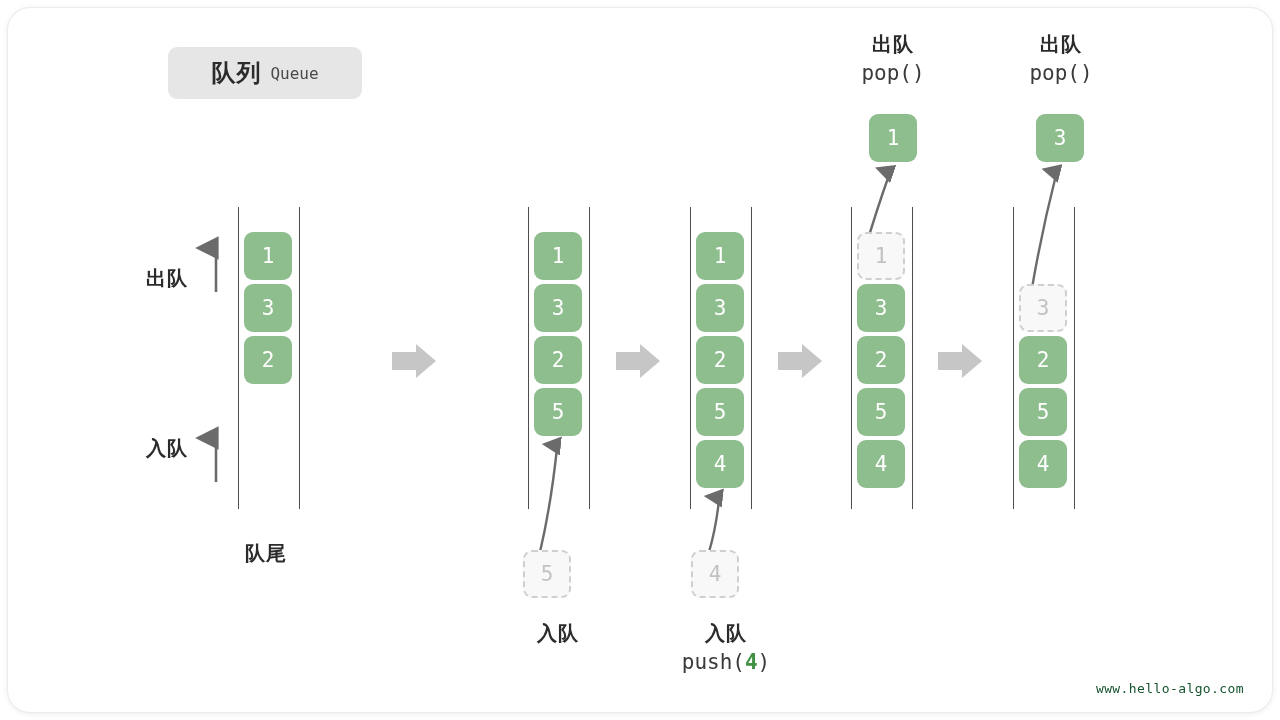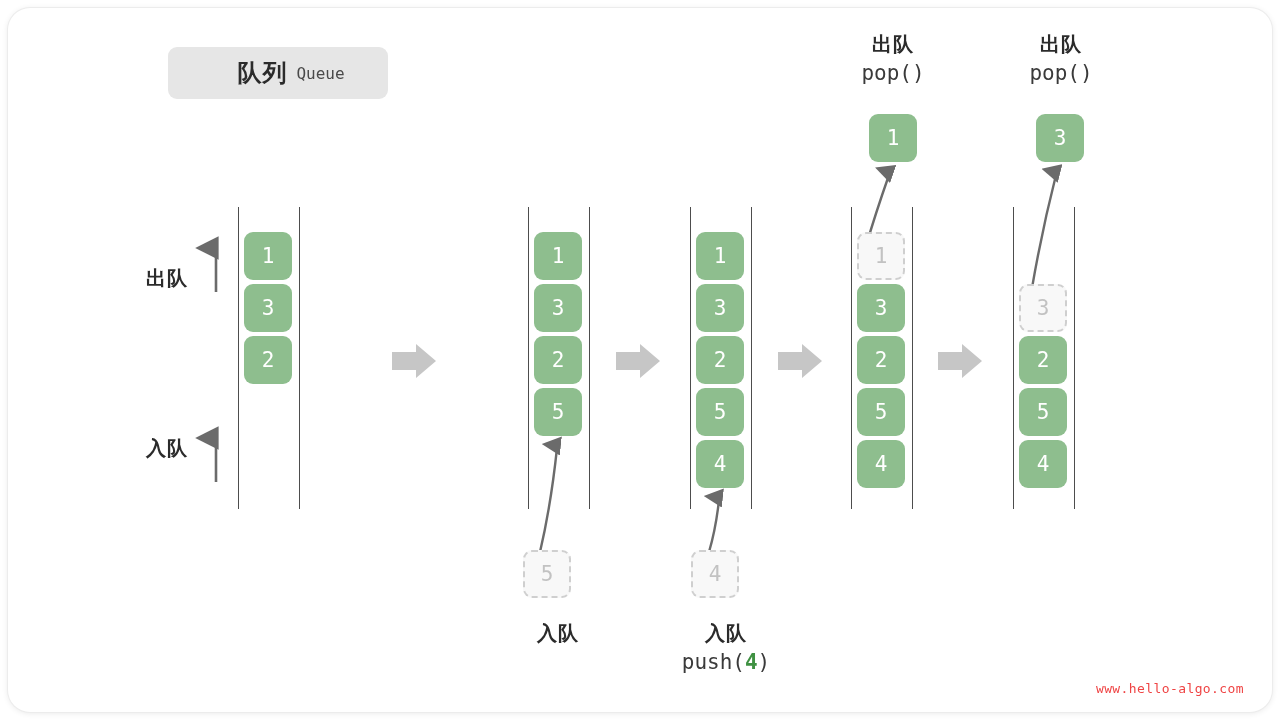--- a/index.html
+++ b/index.html
@@ -40,21 +40,20 @@
     left: 168px;
     top: 47px;
     width: 194px;
     height: 52px;
     background: #e6e6e6;
     border-radius: 9px;
     display: flex;
     align-items: center;
     justify-content: center;
     gap: 9px;
-    padding-left: 26px;
   }
   #title-badge .cn {
     font-size: 24px;
     font-weight: bold;
     color: #2b2b2b;
     letter-spacing: 1px;
   }
   #title-badge .en {
     font-family: "DejaVu Sans Mono", "Liberation Mono", monospace;
     font-size: 16px;
@@ -142,21 +141,21 @@
   }
   .op-caption .code .arg { color: #3f9142; font-weight: bold; }
 
   
   #watermark {
     position: absolute;
     right: 36px;
     bottom: 24px;
     font-family: "DejaVu Sans Mono", "Liberation Mono", monospace;
     font-size: 13px;
-    color: #ef4444;
+    color: #14532d;
     letter-spacing: 0.4px;
   }
 </style>
 </head>
 <body>
 
 <div id="stage">
   <div id="card"></div>
 
   <svg id="edges" viewBox="0 0 1280 720">
@@ -204,20 +203,21 @@
     <g>
       <path d="M1032,288 Q1042,230 1056,175" fill="none" stroke="#6b6b6b" stroke-width="2.4" marker-end="url(#arrowThin)"></path>
     </g>
   </svg>
 
   <div id="title-badge">
     <span class="cn">队列</span>
     <span class="en">Queue</span>
   </div>
 
+  <div class="col-heading" id="tail-label">队尾</div>
 
   <div class="side-label" id="side-dequeue">出队</div>
   <div class="side-label" id="side-enqueue">入队</div>
 
   <div class="column">
     <div class="rail" style="left:238px"></div>
     <div class="rail" style="left:299px"></div>
     <div class="cell filled" style="left:244px; top:232px">1</div>
     <div class="cell filled" style="left:244px; top:284px">3</div>
     <div class="cell filled" style="left:244px; top:336px">2</div>

